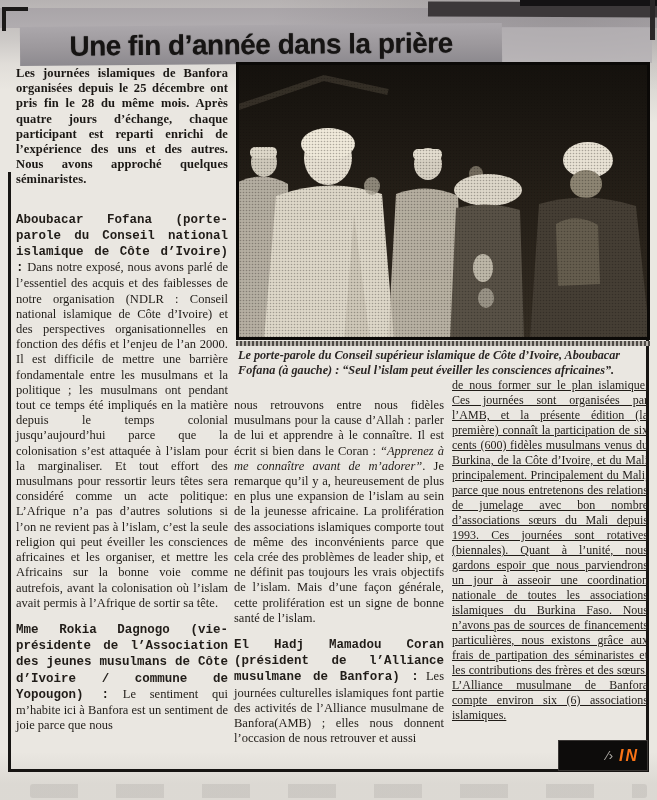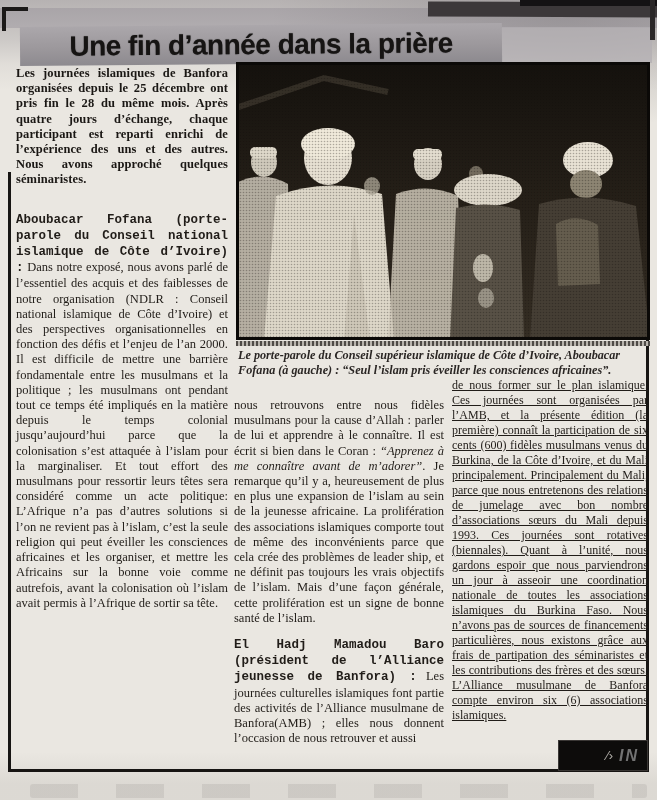--- a/index.html
+++ b/index.html
@@ -90,21 +90,21 @@
   
   .badge{
     position:absolute;left:559px;top:741px;width:88px;height:29px;z-index:7;
     background:var(--badge-bg);
     display:flex;align-items:center;justify-content:flex-end;
     padding:0 8px;gap:6px;
     box-shadow:0 0 0 1px #3a3735;
   }
   .badge .mark{color:#d8d5cf;font-size:13px;opacity:.8;font-family:"Liberation Sans",sans-serif;}
   .badge .label{
-    color:#737373;font-family:"Liberation Sans",sans-serif;
+    color:#f97316;font-family:"Liberation Sans",sans-serif;
     font-weight:bold;font-style:italic;font-size:16px;letter-spacing:2px;
   }
 </style>
 </head>
 <body>
 
 <div class="page">
 
   <div class="band-upper"></div>
   <div class="top-right-dark"></div>
@@ -160,30 +160,31 @@
 
       <ellipse cx="352" cy="98" rx="25" ry="18" fill="#e8e2d4"></ellipse>
       <ellipse cx="350" cy="122" rx="16" ry="14" fill="#8d8573"></ellipse>
       <path d="M303,142 Q350,128 400,144 L414,278 L294,278 Z" fill="#453e34"></path>
       <path d="M320,162 Q340,150 362,163 L364,222 L322,224 Z" fill="#6d6555" opacity="0.8"></path>
       <rect width="414" height="278" fill="url(#ht)"></rect>
       <rect x="1" y="1" width="412" height="276" fill="none" stroke="#0b0907" stroke-width="4"></rect>
     </svg>
   </div>
   <div class="caption-hatch"></div>
-  <p class="caption">Le porte-parole du Conseil supérieur islamique de Côte d’Ivoire, Aboubacar Fofana (à gauche) : “Seul l’islam pris éveiller les consciences africaines”.</p>
+  <p class="caption">Le porte-parole du Conseil supérieur islamique de Côte d’Ivoire, Aboubacar Fofana (à gauche) : “Seul l’islam peut éveiller les consciences africaines”.</p>
 
   <div class="col col-left">
     <p class="para intro intro-gap">Les journées islamiques de Banfora organisées depuis le 25 décembre ont pris fin le 28 du même mois. Après quatre jours d’échange, chaque participant est reparti enrichi de l’expérience des uns et des autres. Nous avons approché quelques séminaristes.</p>
     <p class="para"><span class="lead">Aboubacar Fofana (porte-parole du Conseil national islamique de Côte d’Ivoire) :</span> <span>Dans notre exposé, nous avons parlé de l’essentiel des acquis et des faiblesses de notre organisation (NDLR : Conseil national islamique de Côte d’Ivoire) et des perspectives organisationnelles en fonction des défis et l’enjeu de l’an 2000. Il est difficile de mettre une barrière fondamentale entre les musulmans et la politique ; les musulmans ont pendant tout ce temps été impliqués en la matière depuis le temps colonial jusqu’aujourd’hui parce que la colonisation s’est attaquée à l’islam pour la marginaliser. Et tout effort des musulmans pour ressortir leurs têtes sera considéré comme un acte politique: L’Afrique n’a pas d’autres solutions si l’on ne revient pas à l’islam, c’est la seule religion qui peut éveiller les consciences africaines et les organiser, et mettre les Africains sur la bonne voie comme autrefois, avant la colonisation où l’islam avait permis à l’Afrique de sortir sa tête.</span></p>
+    <p class="para"><span class="lead">Mme Rokia Dagnogo (vie-présidente de l’Association des jeunes musulmans de Côte d’Ivoire / commune de Yopougon) :</span> <span>Le sentiment qui m’habite ici à Banfora est un sentiment de joie parce que nous</span></p>
   </div>
 
   <div class="col col-mid">
     <p class="para"><span>nous retrouvons entre nous fidèles musulmans pour la cause d’Allah : parler de lui et apprendre à le connaître. Il est écrit si bien dans le Coran : </span><span class="quote-italic">“Apprenez à me connaître avant de m’adorer”</span><span>. Je remarque qu’il y a, heureusement de plus en plus une expansion de l’islam au sein de la jeunesse africaine. La prolifération des associations islamiques comporte tout de même des inconvénients parce que cela crée des problèmes de leader ship, et ne définit pas toujours les vrais objectifs de l’islam. Mais d’une façon générale, cette prolifération est un signe de bonne santé de l’islam.</span></p>
-    <p class="para"><span class="lead">El Hadj Mamadou Baro (président de l’Alliance jeunesse de Banfora) :</span> <span>Les journées culturelles islamiques font partie des activités de l’Alliance musulmane de Banfora(AMB) ; elles nous donnent l’occasion de nous retrouver et aussi</span></p>
+    <p class="para"><span class="lead">El Hadj Mamadou Coran (président de l’Alliance musulmane de Banfora) :</span> <span>Les journées culturelles islamiques font partie des activités de l’Alliance musulmane de Banfora(AMB) ; elles nous donnent l’occasion de nous retrouver et aussi</span></p>
   </div>
 
   <div class="col col-right">
     <p class="para">de nous former sur le plan islamique. Ces journées sont organisées par l’AMB, et la présente édition (la première) connaît la participation de six cents (600) fidèles musulmans venus du Burkina, de la Côte d’Ivoire, et du Mali principalement. Principalement du Mali, parce que nous entretenons des relations de jumelage avec bon nombre d’associations sœurs du Mali depuis 1993. Ces journées sont rotatives (biennales). Quant à l’unité, nous gardons espoir que nous parviendrons un jour à asseoir une coordination nationale de toutes les associations islamiques du Burkina Faso. Nous n’avons pas de sources de financements particulières, nous existons grâce aux frais de partipation des séminaristes et les contributions des frères et des sœurs. L’Alliance musulmane de Banfora compte environ six (6) associations islamiques.</p>
   </div>
 
   <div class="badge">
     <span class="mark">∕›</span>
     <span class="label">IN</span>
   </div>

